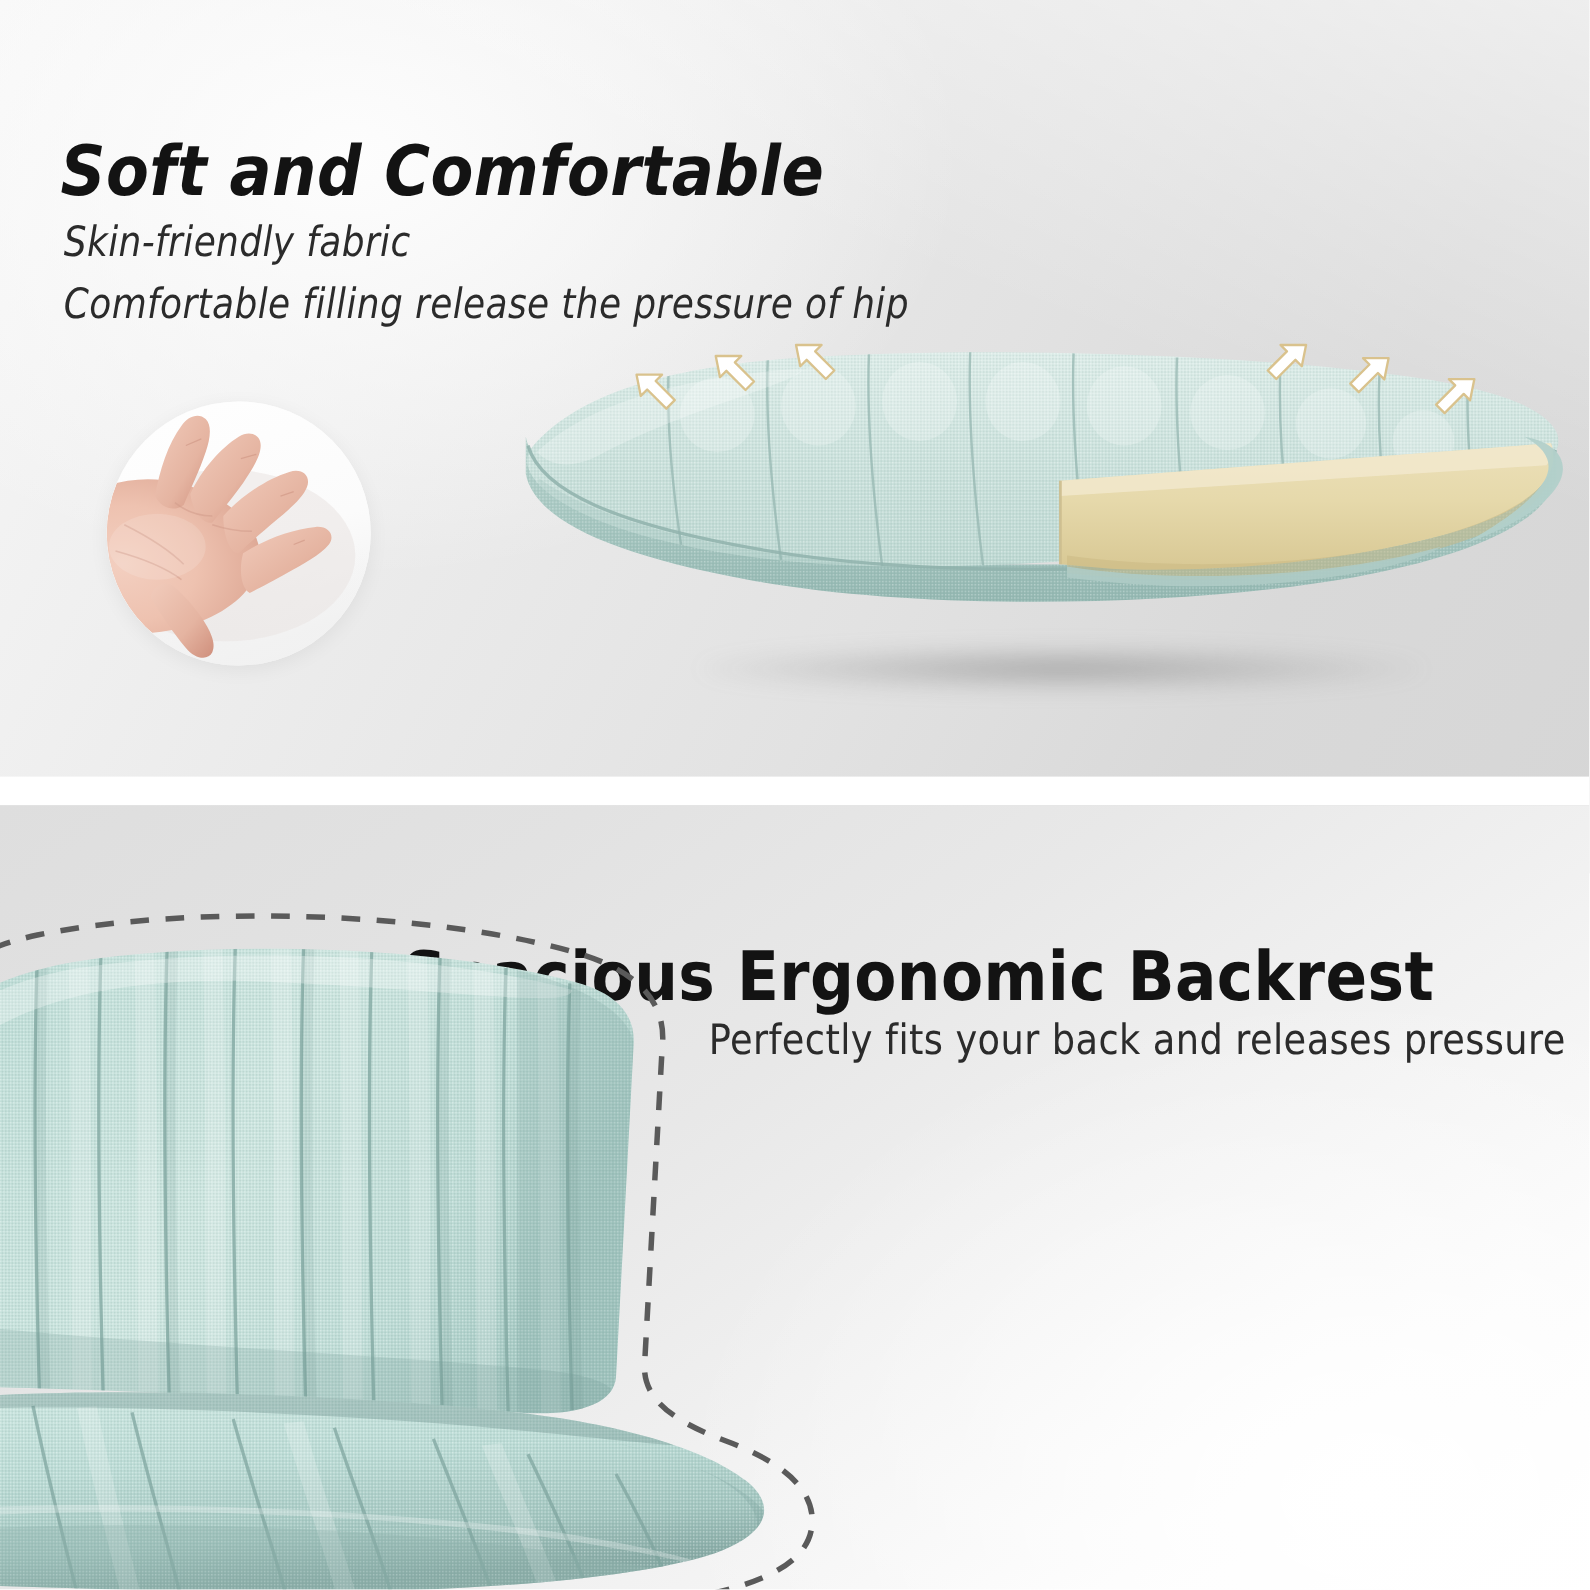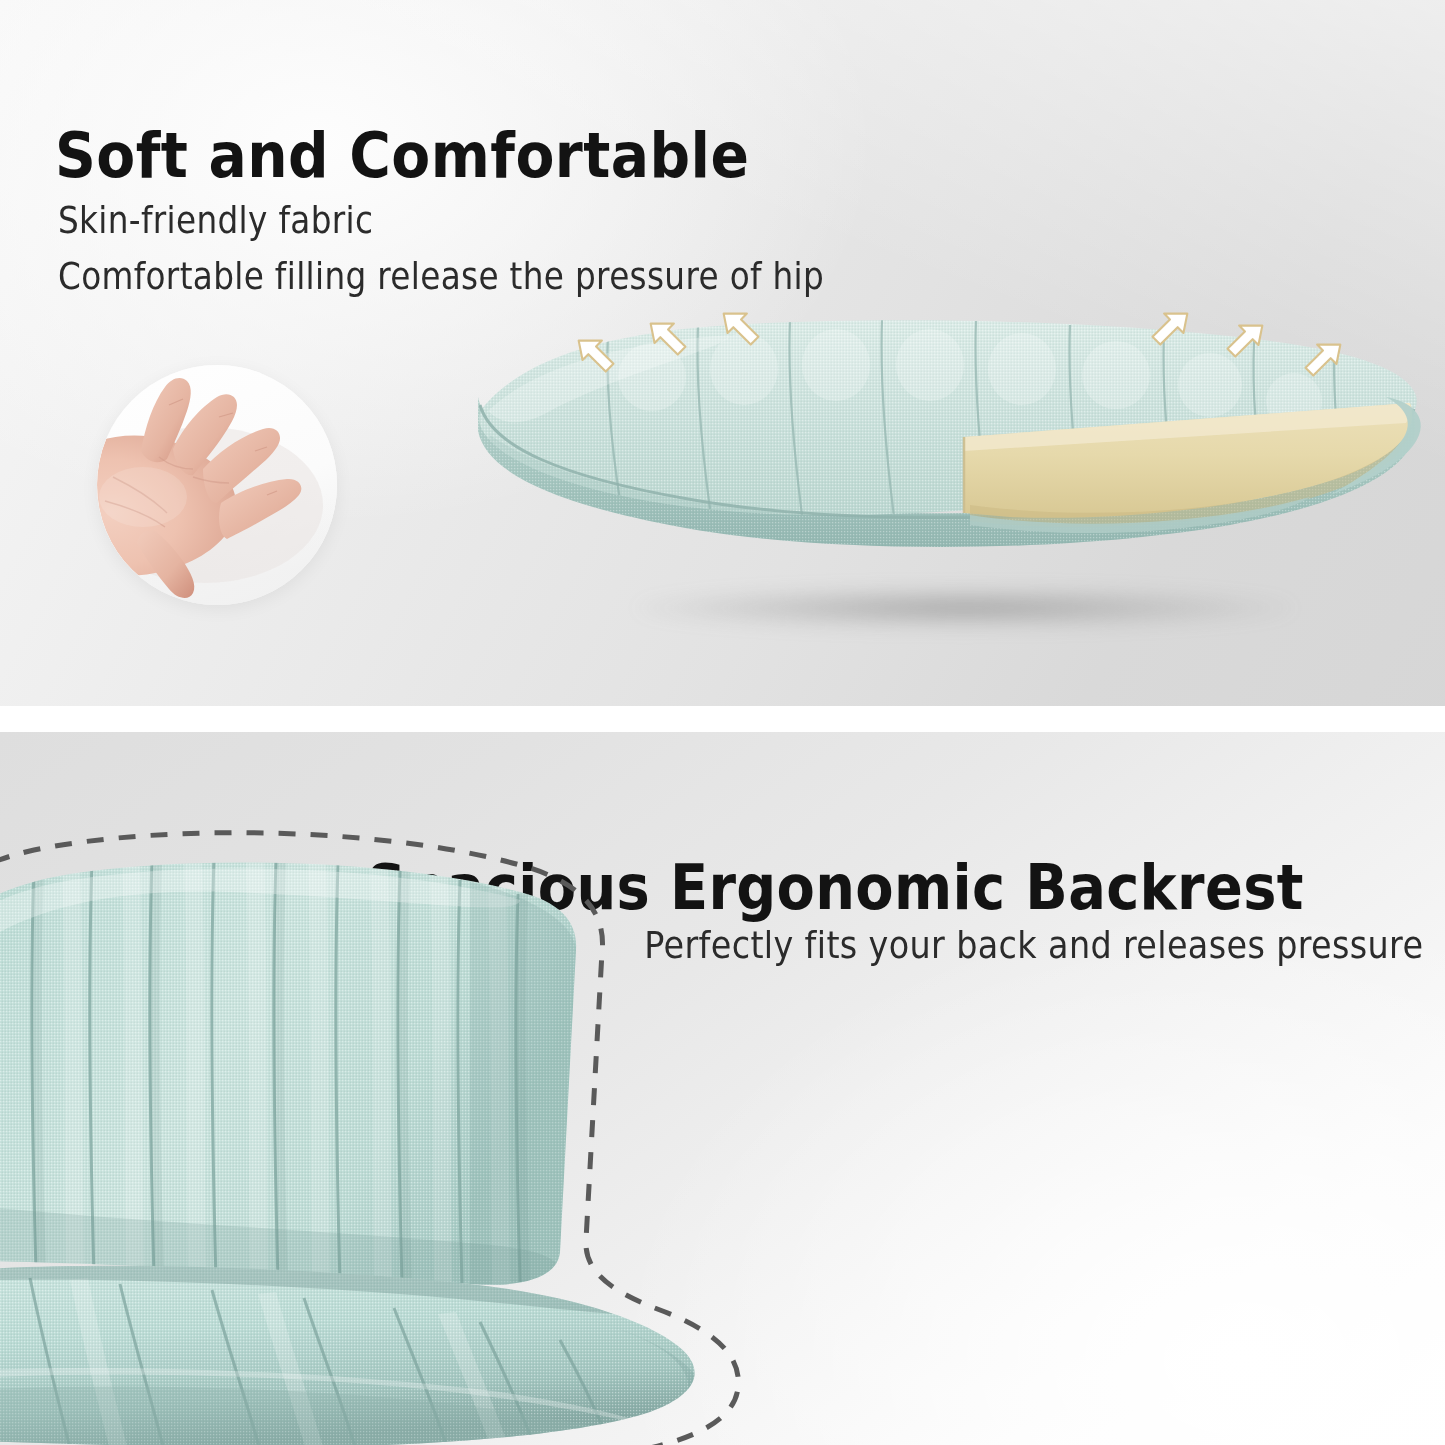--- a/index.html
+++ b/index.html
@@ -9,20 +9,21 @@
     background:#ffffff;
   }
   .page{position:relative;width:1445px;height:1445px;overflow:hidden;}
 
   
   .panel-top{
     position:absolute;left:0;top:0;width:1445px;height:794px;overflow:hidden;
     background:
       radial-gradient(ellipse 900px 620px at 22% 18%, #fdfdfd 0%, rgba(253,253,253,0) 62%),
       linear-gradient(118deg,#f7f7f7 0%,#ececec 30%,#e2e2e2 58%,#d9d9d9 78%,#d6d6d6 100%);
+    font-style: italic;
   }
   .panel-top .topsheen{
     position:absolute;left:0;top:0;width:1445px;height:706px;
     background:linear-gradient(200deg, rgba(255,255,255,.55) 0%, rgba(255,255,255,0) 38%);
     pointer-events:none;
   }
 
   
   .t1-head{
     position:absolute;left:55px;top:82px;

